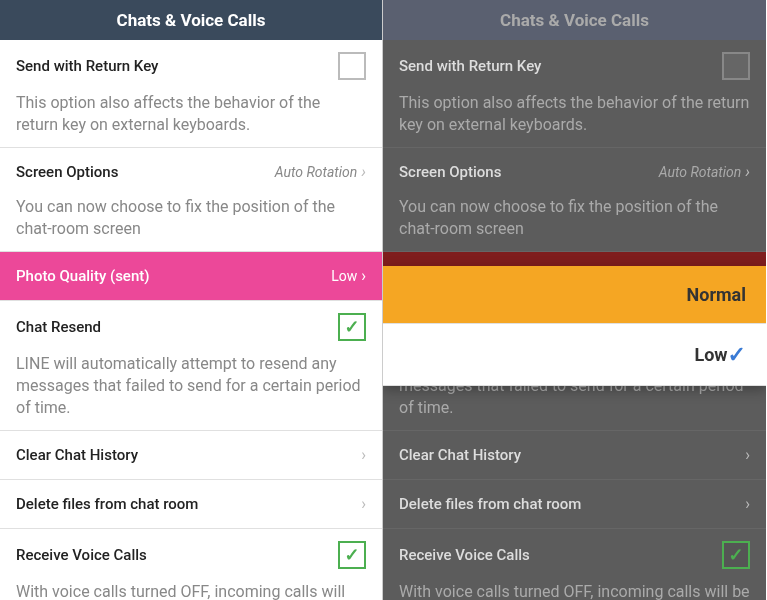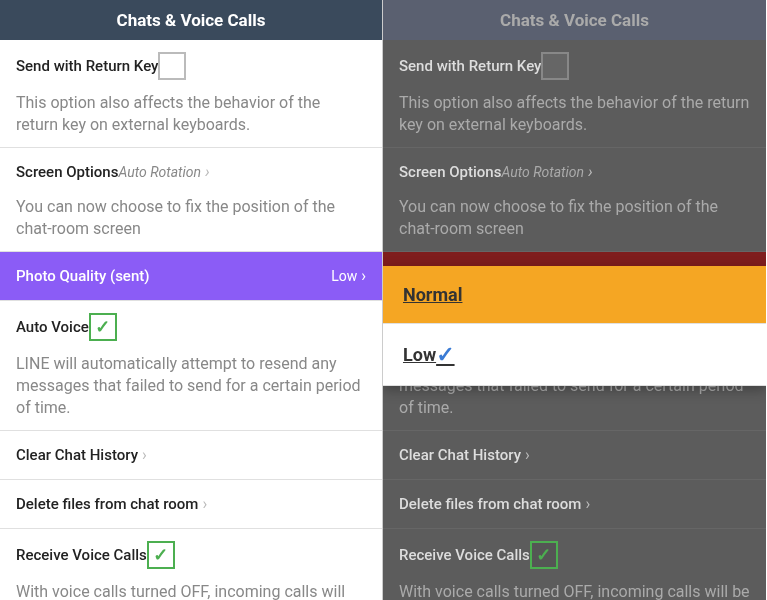--- a/index.html
+++ b/index.html
@@ -57,20 +57,21 @@
     }
 
     .panel-right .setting-item {
       background: #5c5c5c;
       border-bottom: 1px solid #666;
     }
 
     .setting-row {
       display: flex;
       align-items: center;
+      justify-content: space-between;
       padding: 12px 16px;
       min-height: 48px;
     }
 
     .setting-label {
       font-size: 15px;
       font-weight: 500;
       color: #222;
     }
 
@@ -134,21 +135,21 @@
       color: #aaa;
     }
 
     .chevron {
       color: #bbb;
       font-size: 16px;
       margin-left: 4px;
     }
 
     .photo-quality-row {
-      background: #8b5cf6;
+      background: #ec4899;
       display: flex;
       align-items: center;
       justify-content: space-between;
       padding: 12px 16px;
       min-height: 48px;
     }
 
     .photo-quality-label {
       font-size: 15px;
       font-weight: 500;
@@ -177,22 +178,21 @@
       box-shadow: 0 4px 12px rgba(0,0,0,0.3);
     }
 
     .dropdown-item {
       padding: 18px 20px;
       font-size: 18px;
       font-weight: bold;
       border-bottom: 1px solid #e0e0e0;
       display: flex;
       align-items: center;
-      justify-content: flex-start;
-      text-decoration: underline;
+      justify-content: flex-end;
     }
 
     .dropdown-item-normal {
       background: #f5a623;
       color: #333;
     }
 
     .dropdown-item-low {
       background: #fff;
       color: #333;
@@ -248,21 +248,21 @@
         <span class="photo-quality-label">Photo Quality (sent)</span>
         <span class="photo-quality-value">
           <span>Low</span>
           <span class="chevron" style="color:#fff;">›</span>
         </span>
       </div>
     </div>
 
     <div class="setting-item">
       <div class="setting-row">
-        <span class="setting-label">Auto Voice</span>
+        <span class="setting-label">Chat Resend</span>
         <div class="checkbox-checked">
           <span class="checkmark">✓</span>
         </div>
       </div>
       <div class="setting-desc">LINE will automatically attempt to resend any messages that failed to send for a certain period of time.</div>
     </div>
 
     <div class="setting-item">
       <div class="setting-row">
         <span class="setting-label">Clear Chat History</span>

